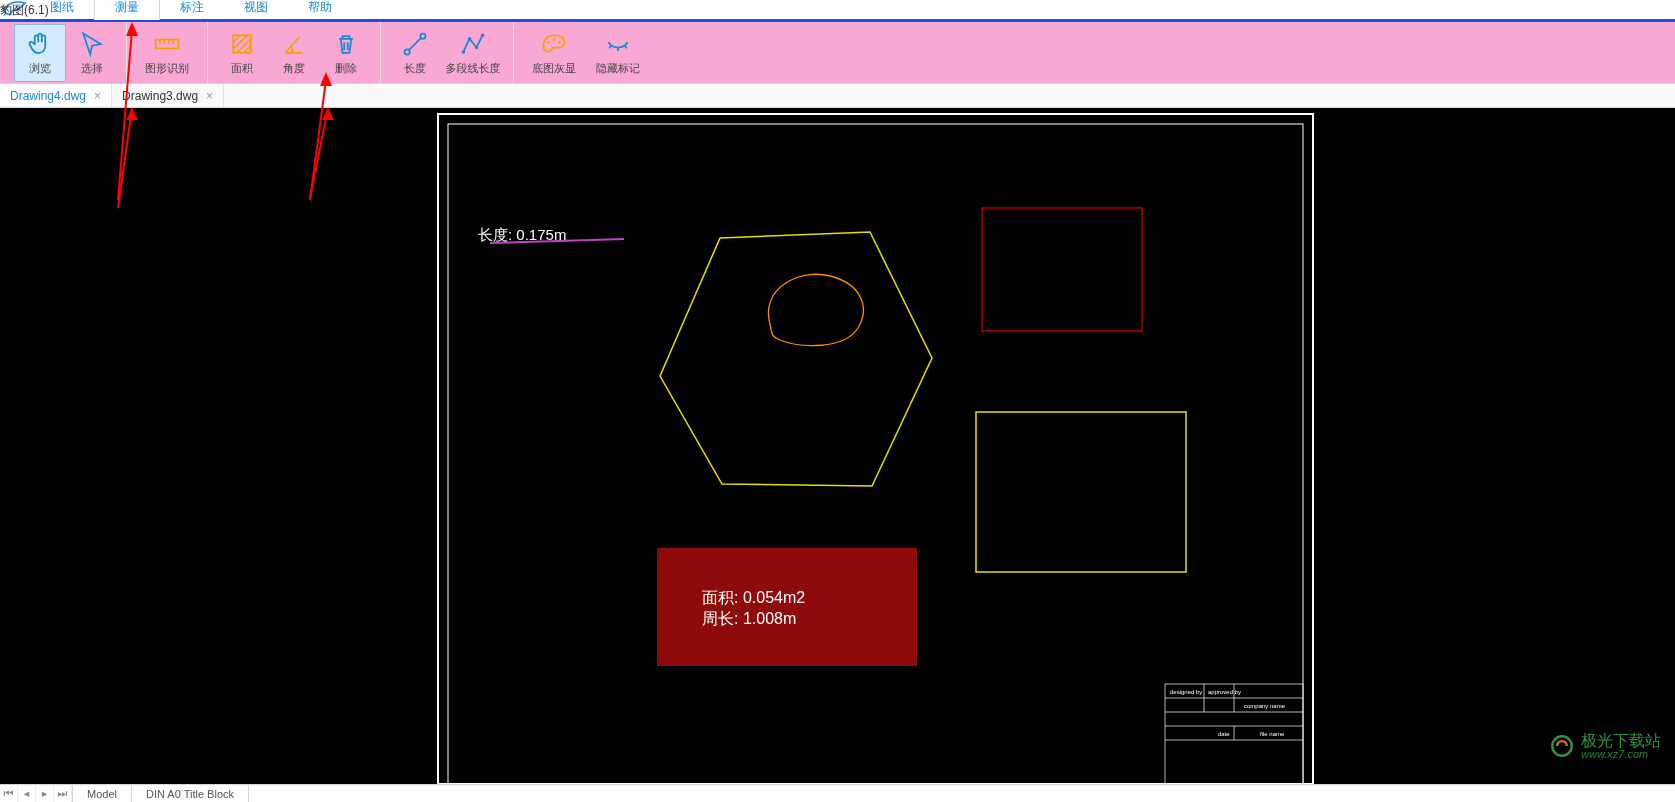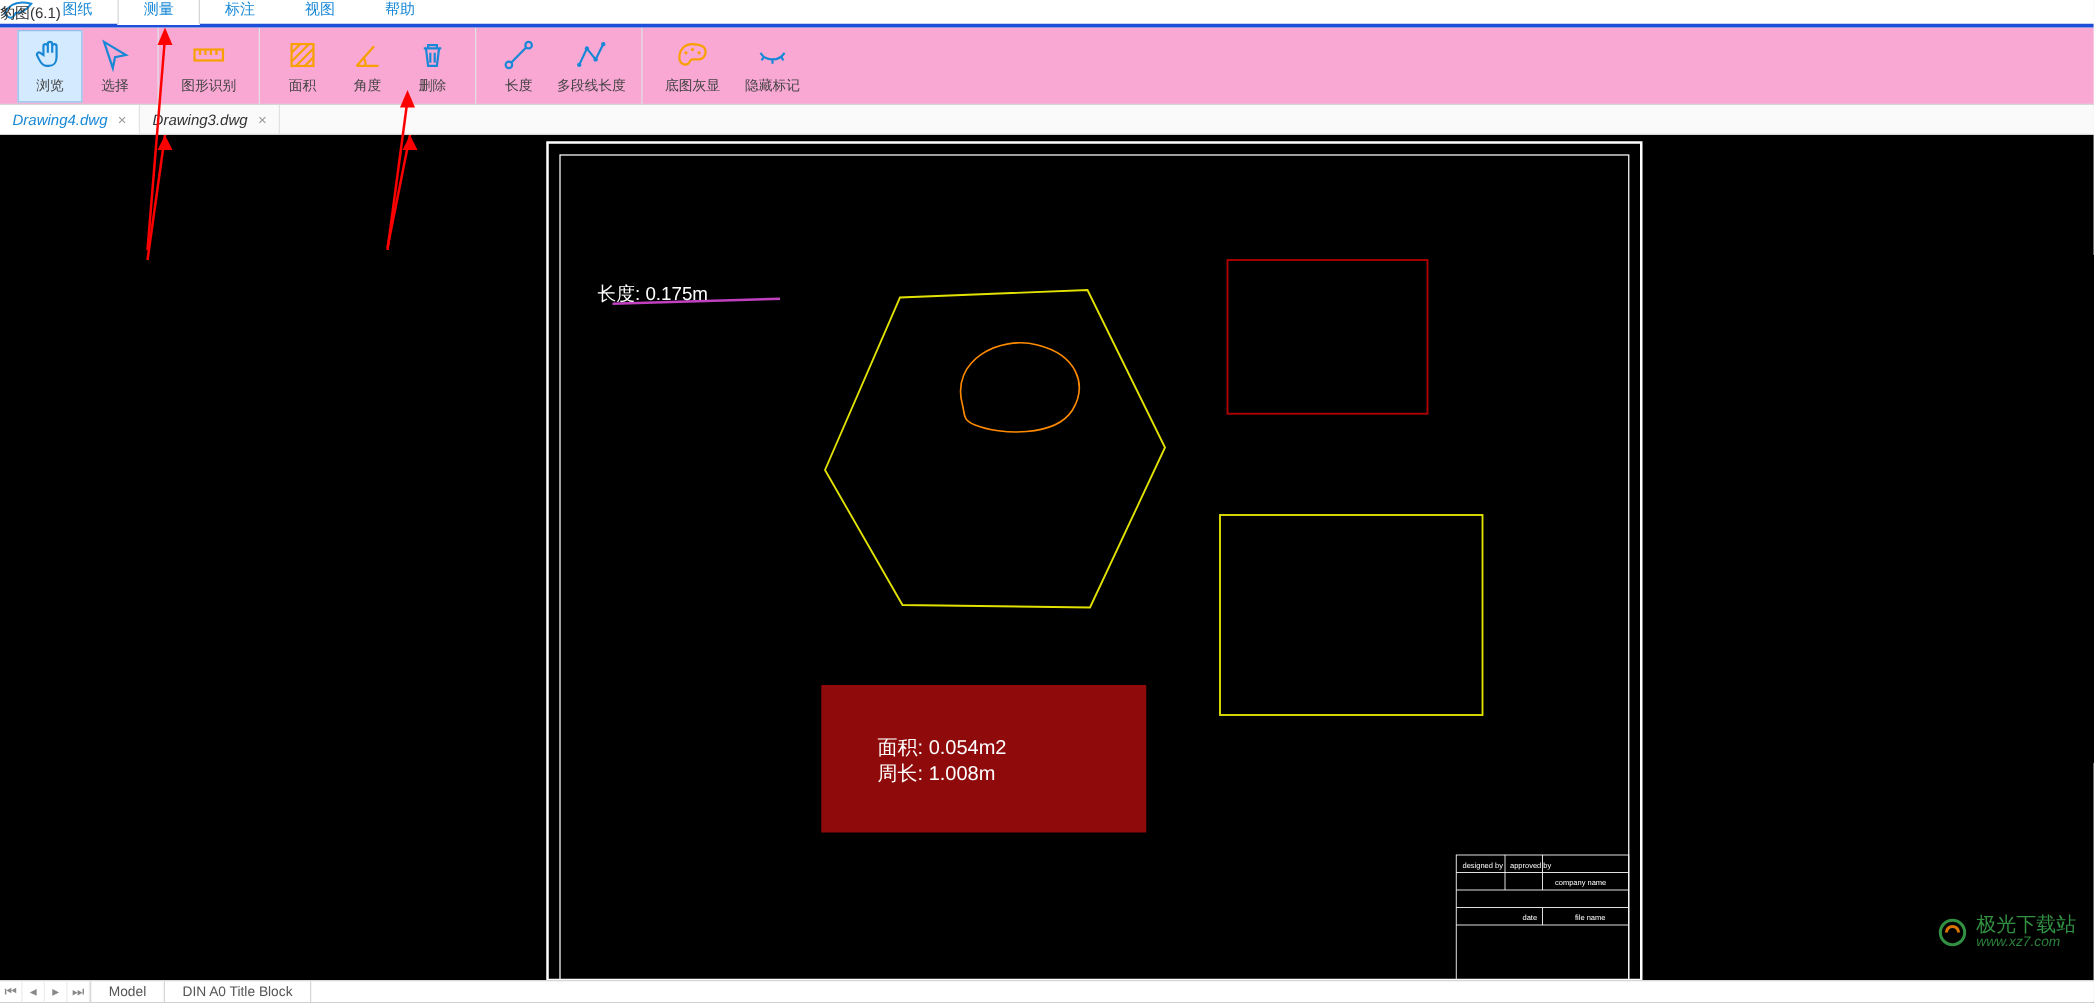--- a/index.html
+++ b/index.html
@@ -82,21 +82,20 @@
   }
   .filetab {
     height: 100%;
     padding: 0 10px;
     display: flex;
     align-items: center;
     gap: 8px;
     border-right: 1px solid #e2e2e2;
     cursor: pointer;
     color: #333;
-    font-style: italic;
   }
   .filetab.active { background: #fff; color: #1888d6; }
   .filetab .close { color: #999; font-size: 12px; }
 
   
   .viewport {
     width: 100%;
     height: calc(802px - 22px - 62px - 24px - 18px);
     background: #000;
     position: relative;

